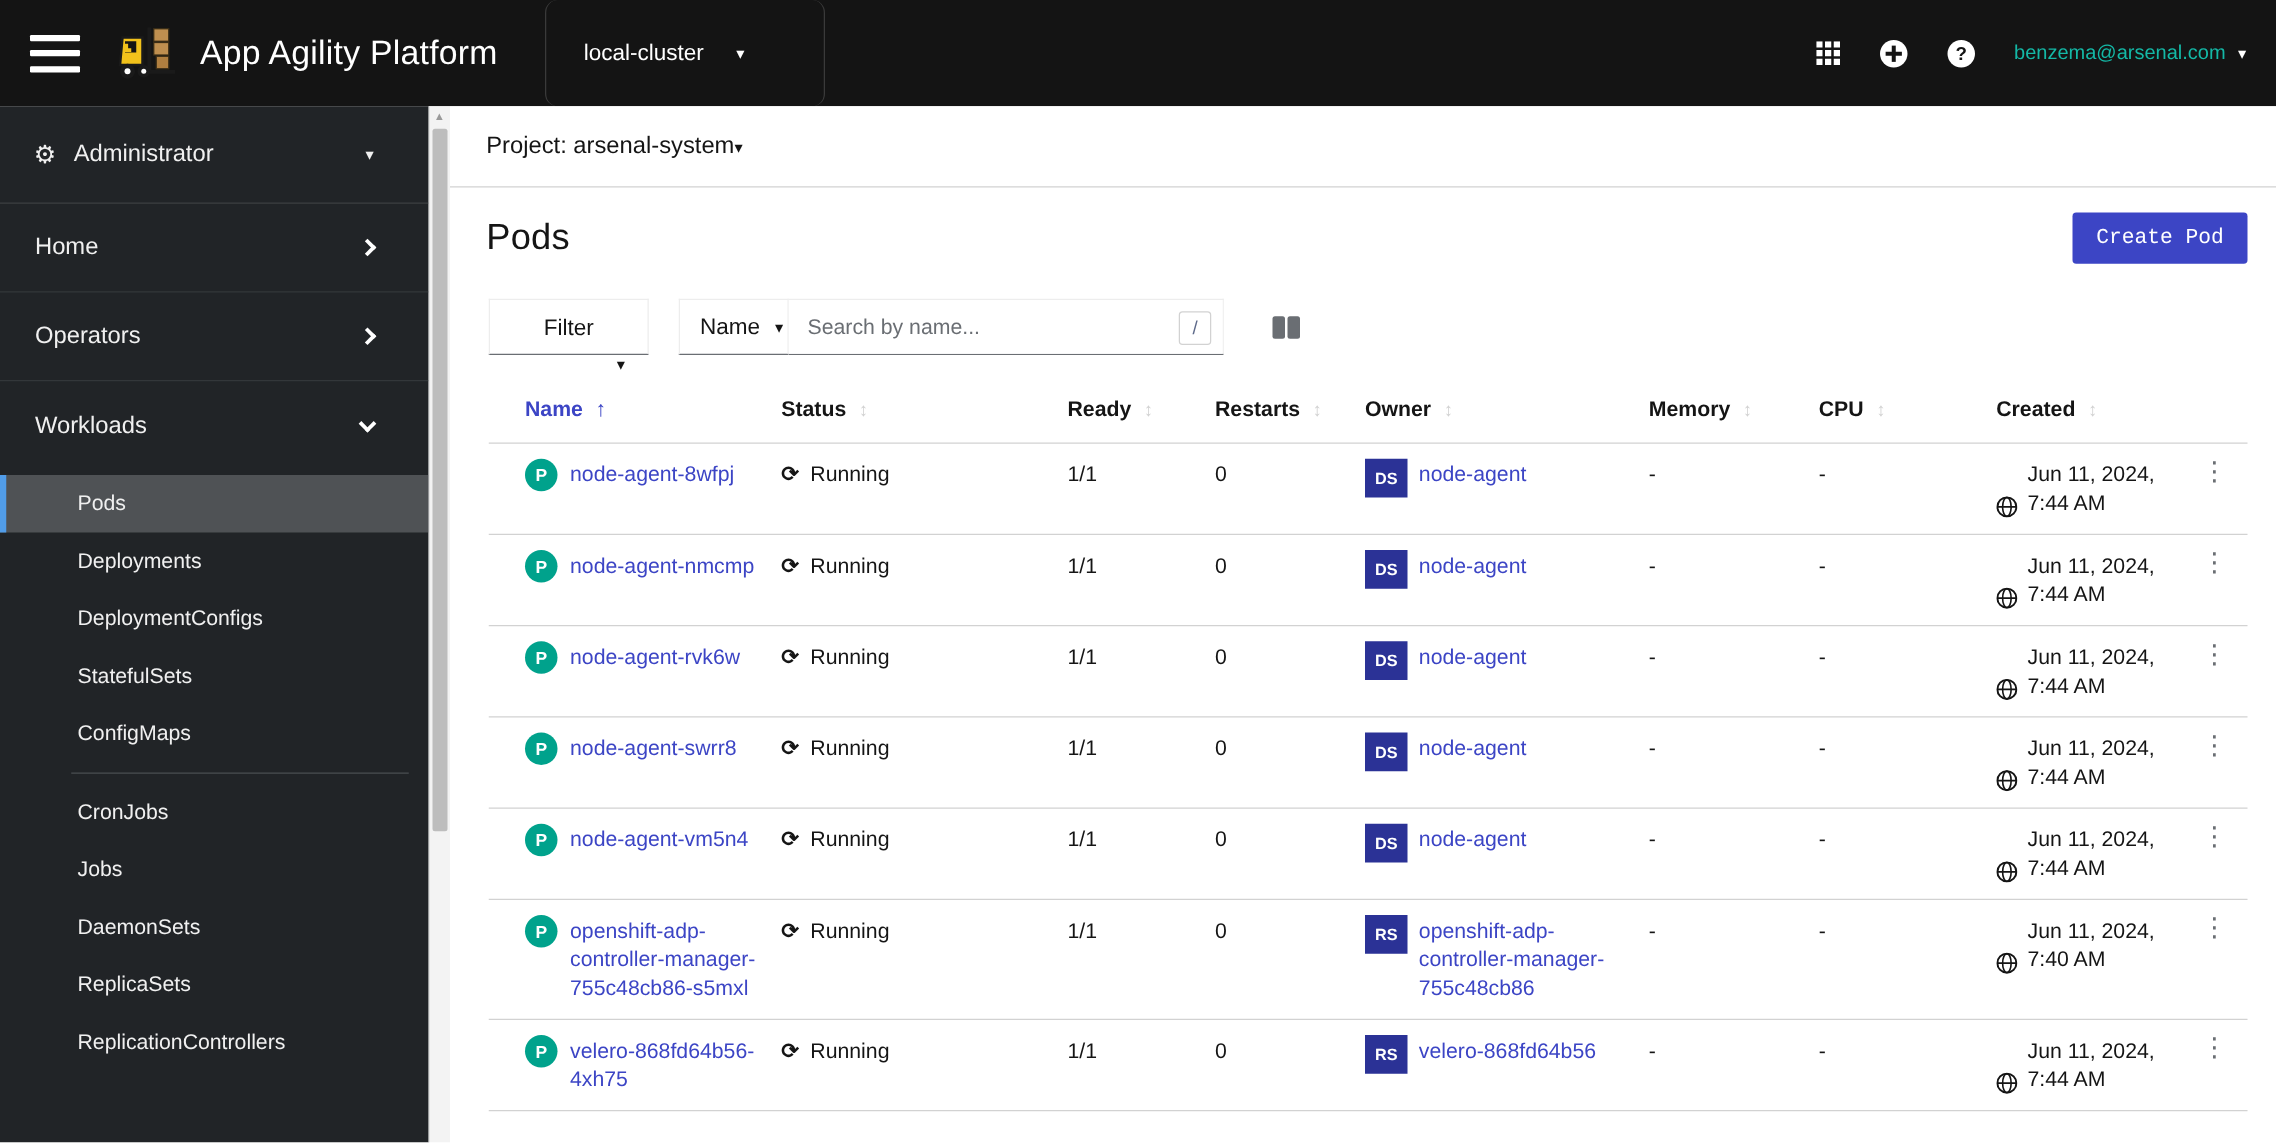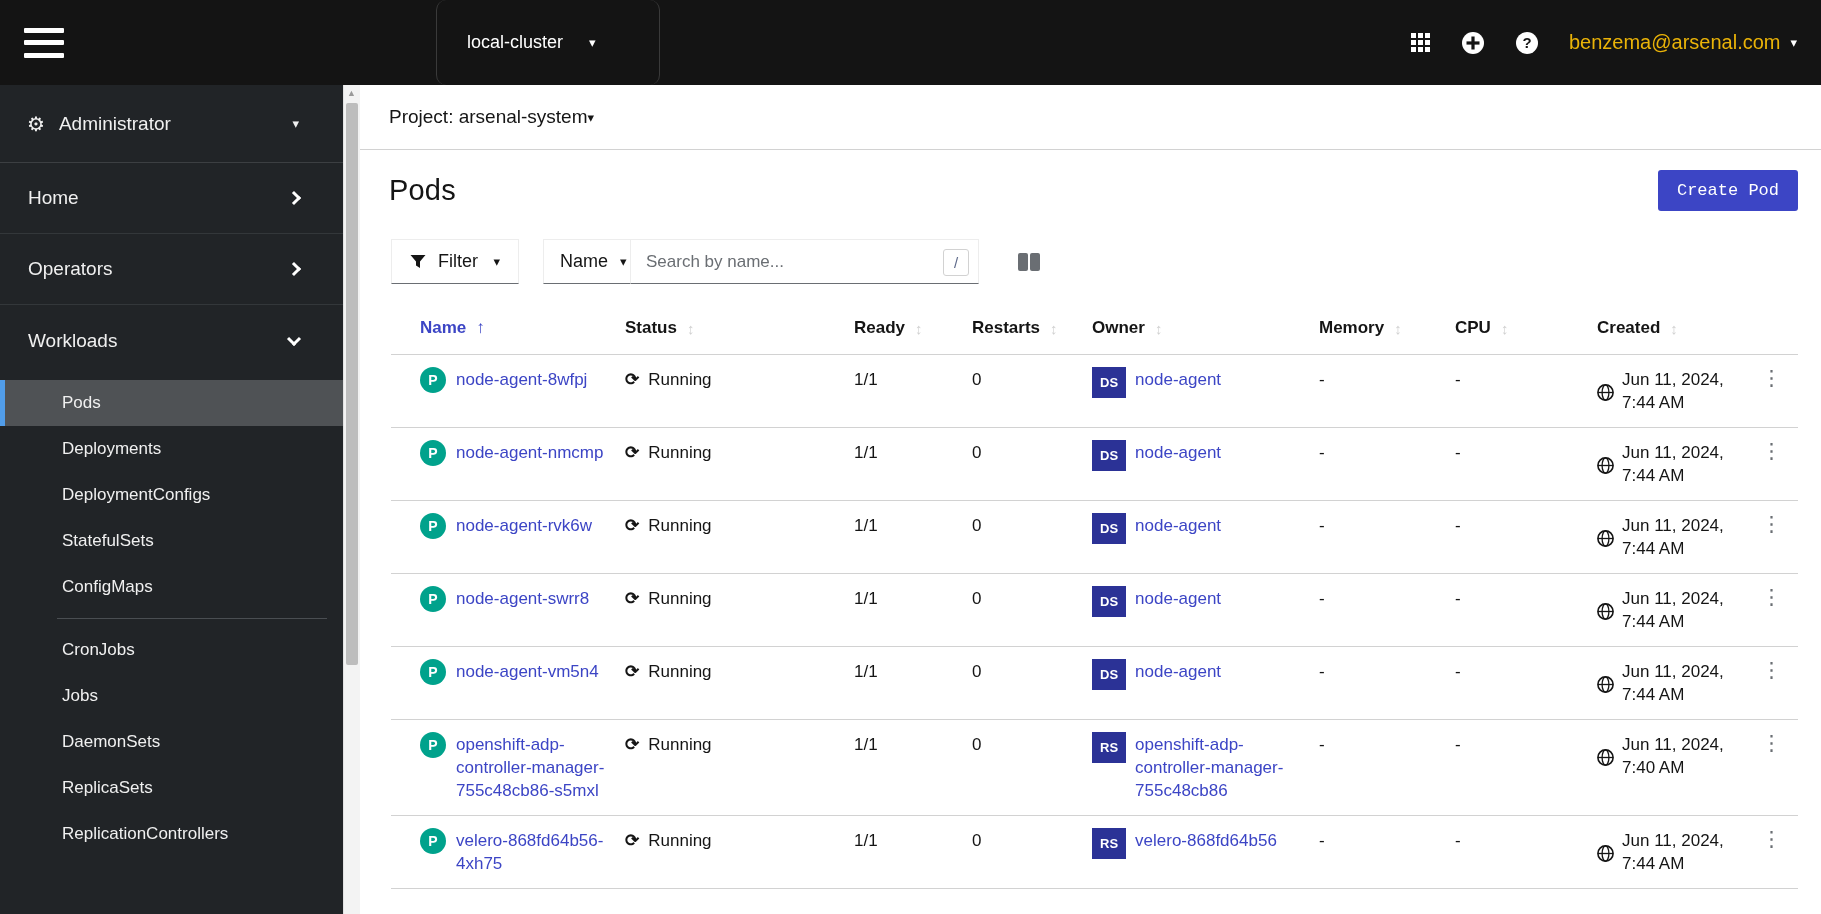--- a/index.html
+++ b/index.html
@@ -16,21 +16,21 @@
   .brand-title { font-size:27px; font-weight:400; color:#fff; letter-spacing:.2px; }
   .cluster { position:absolute; left:436px; top:0; height:100%; width:224px;
     border-left:1px solid #3a3a3a; border-right:1px solid #3a3a3a;
     display:flex; align-items:center; padding-left:30px; gap:26px; cursor:pointer;border-radius:10px; }
   .cluster-label { font-size:18px; color:#fff; }
   .caret { font-size:13px; line-height:1; }
   .mh-right { position:absolute; right:0; top:0; height:100%; display:flex; align-items:center;
     gap:30px; padding-right:24px; }
   .mh-iconbtn { background:none; border:none; cursor:pointer; display:flex; align-items:center; }
   .user-menu { display:flex; align-items:center; gap:10px; cursor:pointer; }
-  .user-email { font-size:20px; color:#eab308; }
+  .user-email { font-size:16px; color:#14b8a6; }
 
   
   .app-body { display:flex; height:829px; }
 
   
   .sidebar { width:343px; height:100%; background:#212427; color:#f0f0f0; flex:none; }
   .persp { height:78px; display:flex; align-items:center; justify-content:space-between;
     padding:0 44px 0 27px; border-bottom:1px solid #3c3f42; cursor:pointer; }
   .persp-left { display:flex; align-items:center; gap:14px; font-size:19px; }
   .gear { font-size:20px; }
@@ -57,21 +57,21 @@
   .project-label { font-size:19px; }
   .title-row { display:flex; align-items:center; justify-content:space-between; padding:20px 23px 0 29px; }
   .page-title { font-size:29px; font-weight:500; letter-spacing:.2px; }
   .primary-btn { background:#3c45c5; color:#fff; border:none; border-radius:3px;
     font-size:17px; padding:11px 19px; cursor:pointer; font-family:Liberation Mono, monospace; }
 
   
   .toolbar { display:flex; align-items:center; margin:28px 0 0 31px; }
   .ctl { height:45px; background:#fff; border:1px solid #ededed; border-bottom:1px solid #6a6e73;
     display:flex; align-items:center; }
-  .filter-ctl { padding:0 18px; gap:12px; cursor:pointer; margin-right:24px; width:128px; }
+  .filter-ctl { padding:0 18px; gap:12px; cursor:pointer; margin-right:24px; width:128px;flex-direction:column; }
   .ctl-label { font-size:18px; }
   .dark-caret { color:#151515; }
   .attr-ctl { padding:0 16px; gap:12px; cursor:pointer; width:88px; }
   .search-ctl { width:348px; position:relative; border-left:none; }
   .search-input { border:none; outline:none; width:100%; height:100%; padding:0 44px 0 15px;
     font-size:17px; font-family:inherit; color:#151515; }
   .search-input::placeholder { color:#6a6e73; }
   .kbd-slash { position:absolute; right:9px; top:9px; width:26px; height:27px; border:1px solid #d2d2d2;
     border-radius:3px; display:flex; align-items:center; justify-content:center;
     font-size:15px; color:#5e6a8a; background:#fff; }
@@ -89,37 +89,54 @@
   .tr { border-bottom:1px solid #d2d2d2; padding-top:13px; padding-bottom:13px; }
   .td { font-size:17px; line-height:23px; padding-right:12px; }
   .cell-flex { display:flex; align-items:flex-start; }
   .pod-badge { flex:none; width:26px; height:26px; border-radius:50%; background:#00a28c; color:#fff;
     font-size:14px; font-weight:700; display:flex; align-items:center; justify-content:center;
     margin-right:10px; margin-top:-1px; }
   .owner-badge { flex:none; background:#2b3296; color:#fff; font-size:13px; font-weight:700;
     border-radius:0; padding:4px 8px; margin-right:9px; margin-top:-1px; }
   a.link { color:#3c45c5; text-decoration:none; cursor:pointer; word-break:normal; overflow-wrap:anywhere; }
   .sync { font-weight:700; margin-right:9px; font-size:17px; }
-  .created-cell { display:flex; align-items:center; gap:8px; }
+  .created-cell { display:flex; align-items:flex-end; gap:8px; }
   .globe-svg { margin-top:3px; flex:none; }
   .dt span { display:block; }
   .kebab { color:#6a6e73; font-size:21px; letter-spacing:1px; cursor:pointer; background:none; border:none;
     line-height:20px; padding:0 6px; }
   .col-kebab { display:flex; justify-content:flex-end; padding-right:10px; }
 </style>
 </head>
 <body>
 
 <header class="masthead">
   <div class="mh-left">
     <button class="hamburger">
       <span></span>
         <span></span>
         <span></span>
     </button>
+    <div class="brand">
+      <svg width="56" height="48" viewBox="0 0 56 46">
+        <rect x="31" y="3" width="12" height="10" fill="#bf8f4f" stroke="#3a2d16"></rect>
+        <rect x="31" y="14" width="12" height="10" fill="#bf8f4f" stroke="#3a2d16"></rect>
+        <rect x="33" y="25" width="10" height="10" fill="#b07f3f" stroke="#3a2d16"></rect>
+        <rect x="26" y="2" width="3" height="34" fill="#1a1a1a"></rect>
+        <rect x="26" y="36" width="22" height="3" fill="#1a1a1a"></rect>
+        <path d="M6 10 h16 v22 h-18 z" fill="#f2c21b" stroke="#1a1a1a" stroke-width="2"></path>
+        <rect x="8" y="13" width="9" height="9" fill="#141414"></rect>
+        <path d="M9 15 v5 h4" stroke="#f2c21b" stroke-width="3" fill="none"></path>
+        <circle cx="10" cy="37" r="6" fill="#1a1a1a"></circle>
+          <circle cx="10" cy="37" r="2.4" fill="#fff"></circle>
+        <circle cx="23" cy="37" r="5" fill="#1a1a1a"></circle>
+          <circle cx="23" cy="37" r="2" fill="#fff"></circle>
+      </svg>
+      <span class="brand-title">App Agility Platform</span>
+    </div>
   </div>
 
   <div class="cluster">
     <span class="cluster-label">local-cluster</span>
     <span class="caret">▾</span>
   </div>
 
   <div class="mh-right">
     <button class="mh-iconbtn">
       <svg width="20" height="20" viewBox="0 0 20 20">

